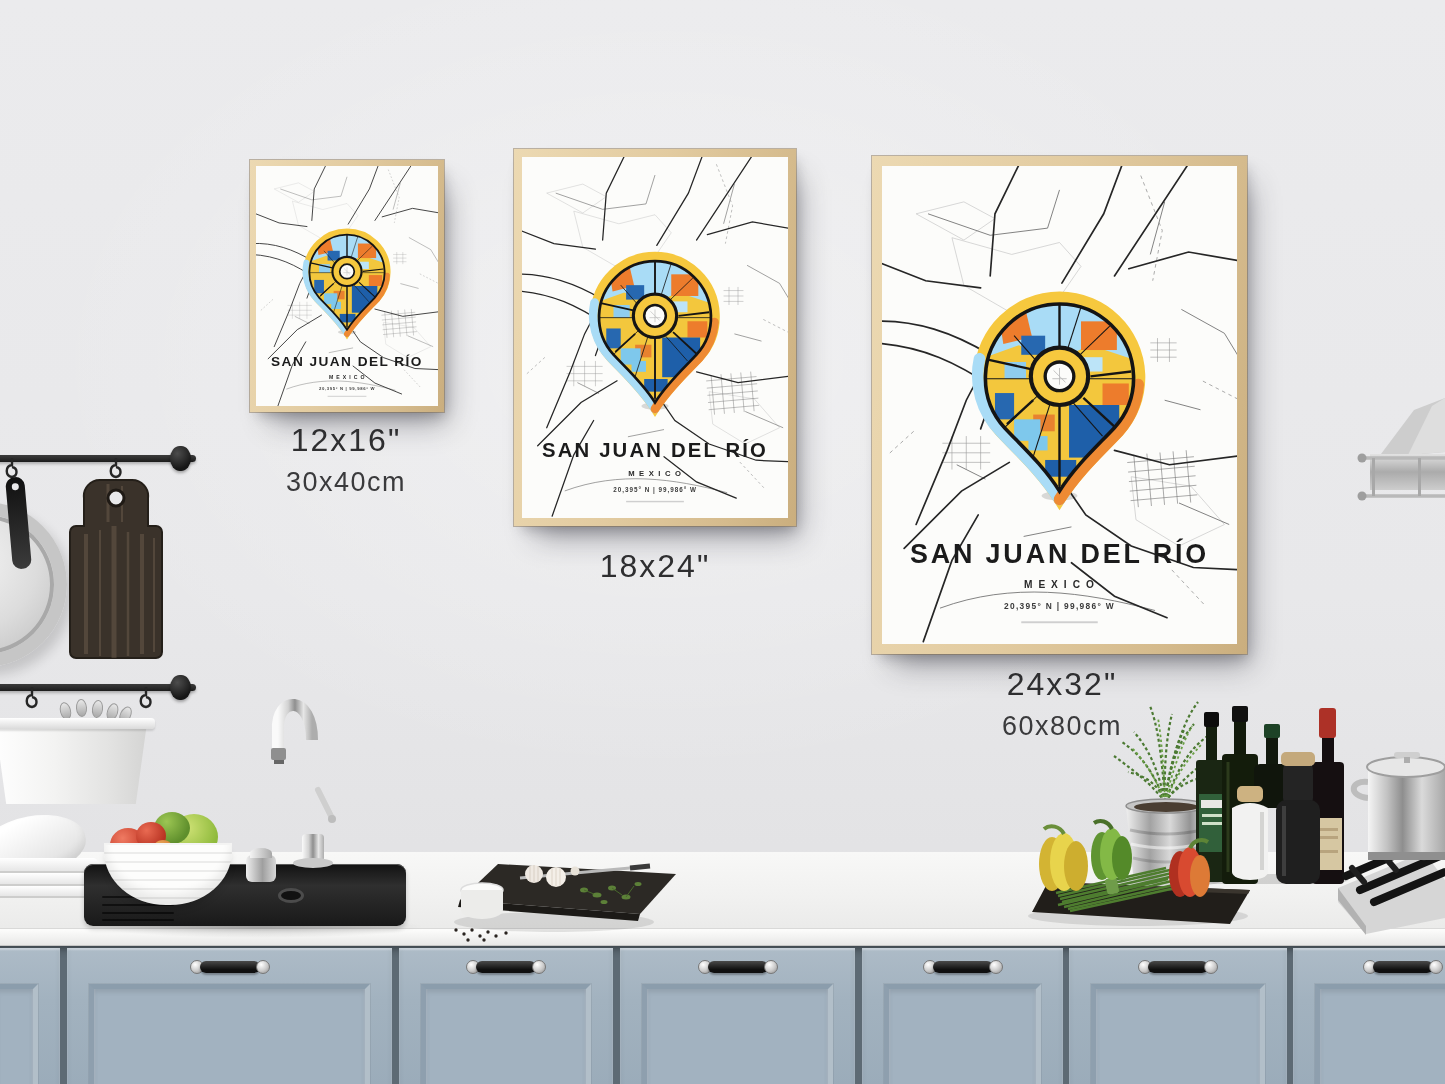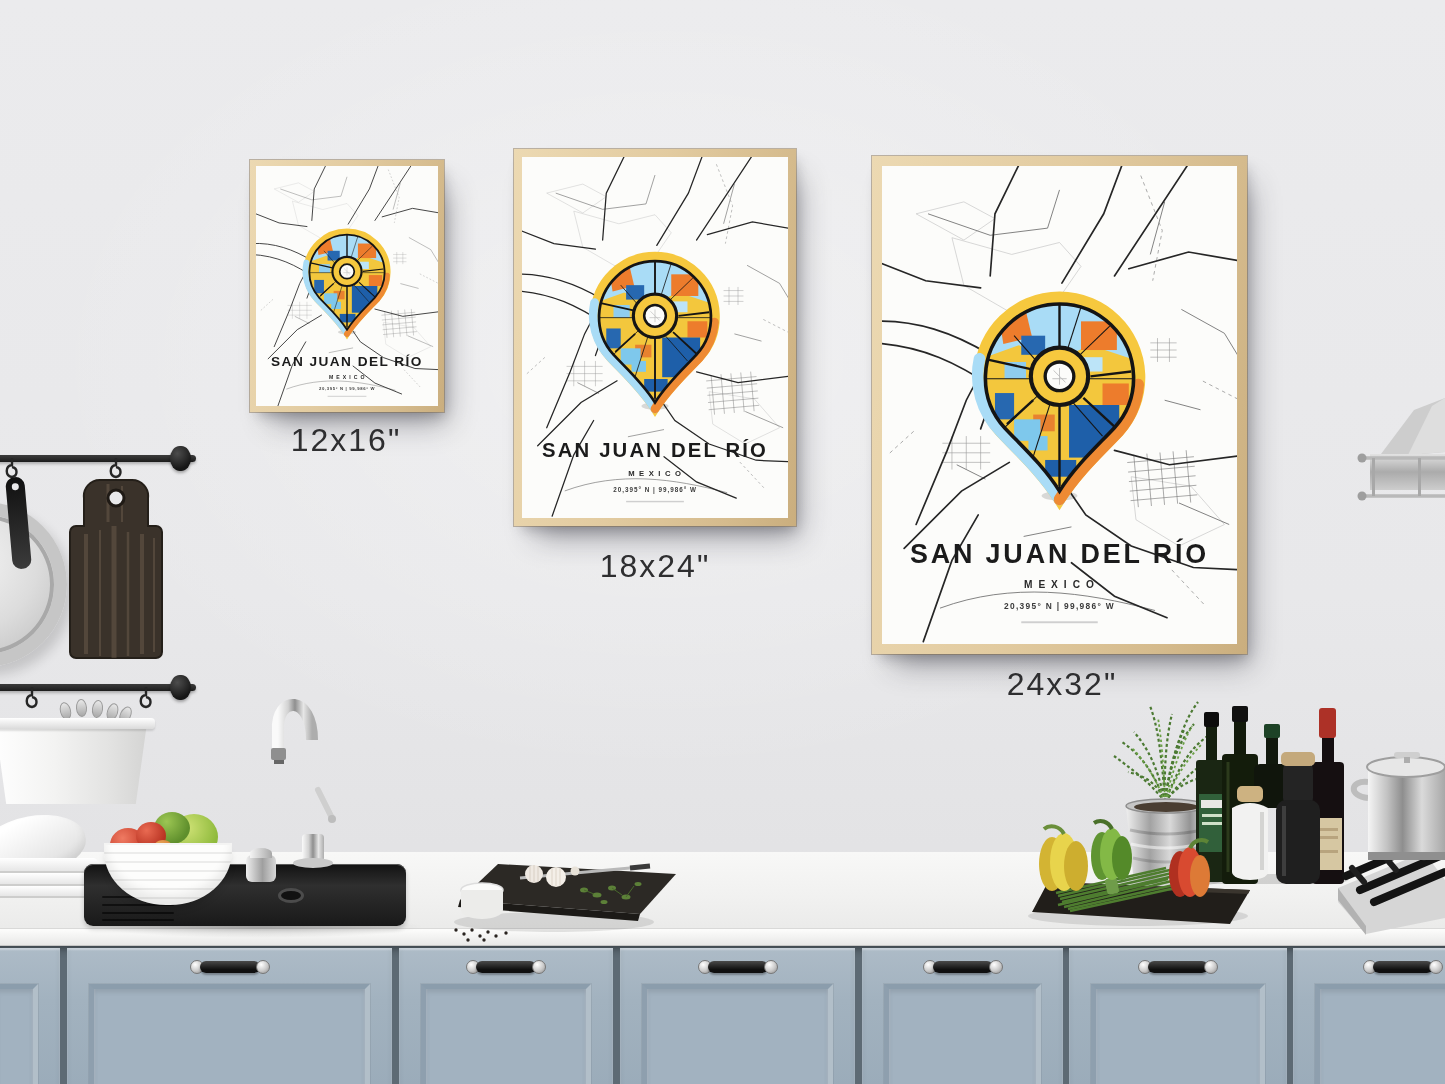--- a/index.html
+++ b/index.html
@@ -328,26 +328,28 @@
   <div class="frame f-large">
     <div class="mat">
       <svg class="art" viewBox="0 0 300 400" preserveAspectRatio="xMidYMid slice">
           <use href="#posterArt"></use>
         </svg>
     </div>
   </div>
 
   <div class="size-label lbl-1">
     <div class="in">12x16"</div>
+    <div class="cm">30x40cm</div>
   </div>
   <div class="size-label lbl-2">
     <div class="in">18x24"</div>
   </div>
   <div class="size-label lbl-3">
     <div class="in">24x32"</div>
+    <div class="cm">60x80cm</div>
   </div>
 
   <div class="rail" style="left:-12px;top:455px;width:208px"></div>
   <div class="finial" style="left:170px;top:446px"></div>
   <svg class="hook" style="left:2px;top:458px" viewBox="0 0 20 26">
     <path d="M10,0 V7 C3,8 3,18 10,19 C16,18 16,10 10,9" stroke="#262626" stroke-width="2.4" fill="none"></path>
     </svg>
   <svg class="hook" style="left:106px;top:458px" viewBox="0 0 20 26">
     <path d="M10,0 V7 C3,8 3,18 10,19 C16,18 16,10 10,9" stroke="#262626" stroke-width="2.4" fill="none"></path>
     </svg>

